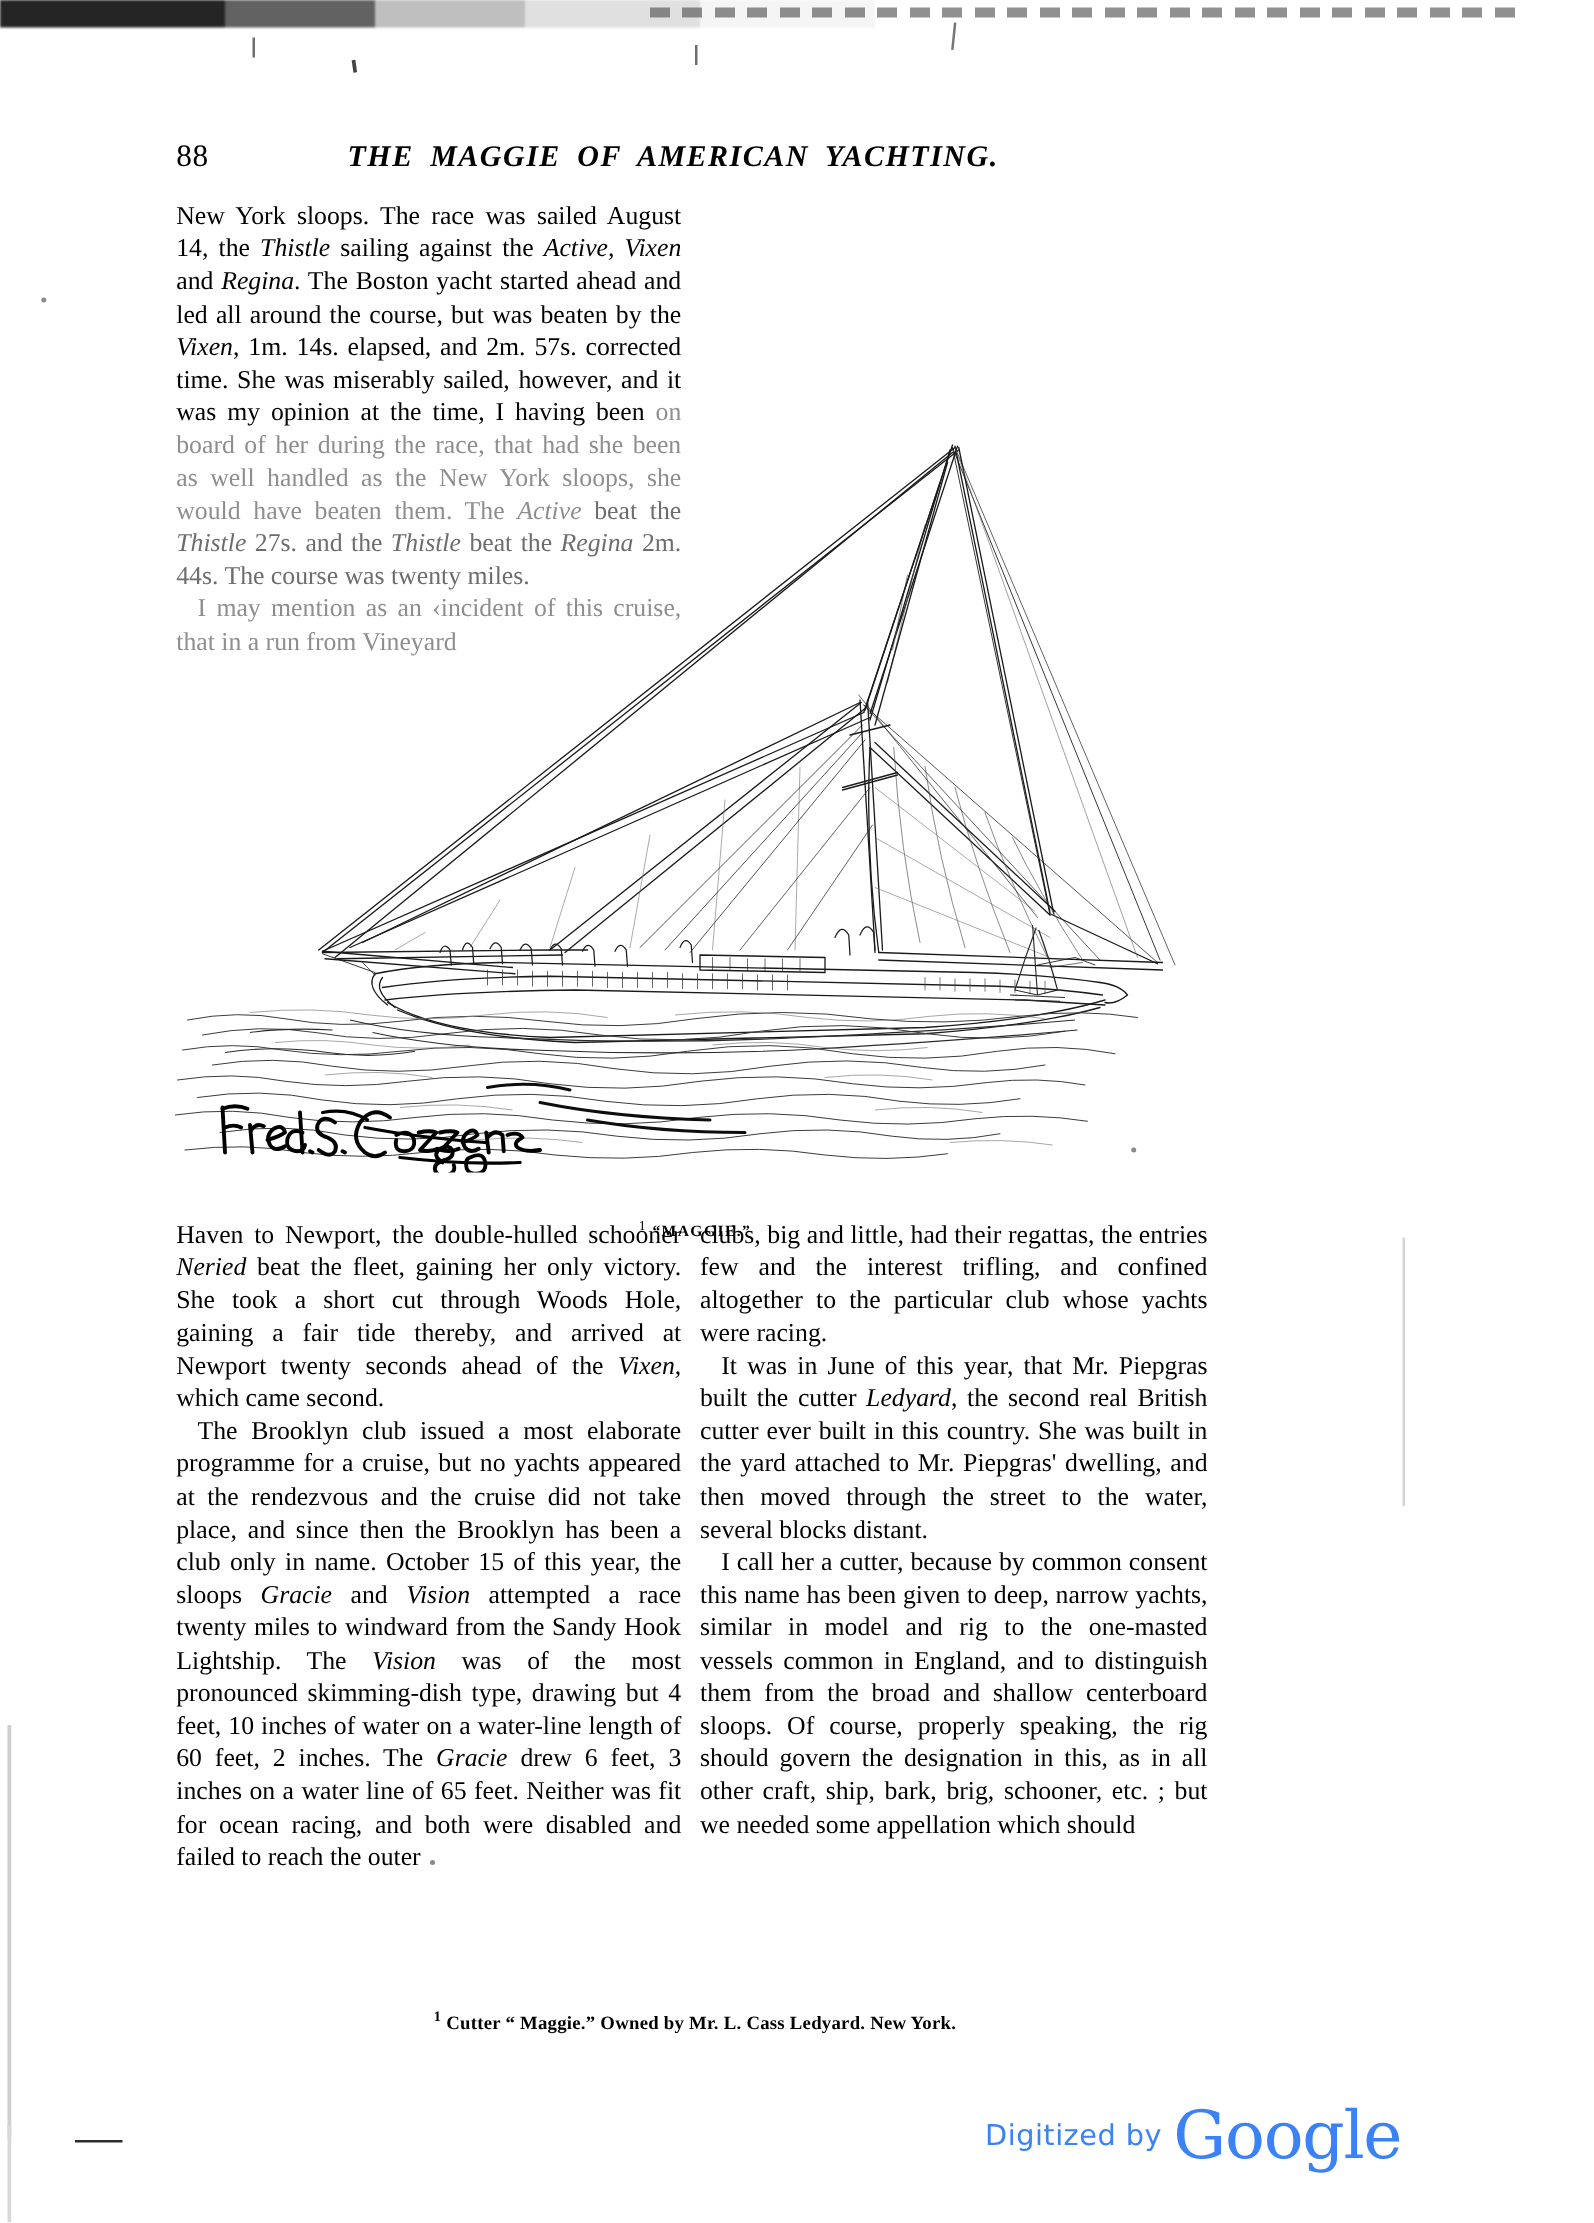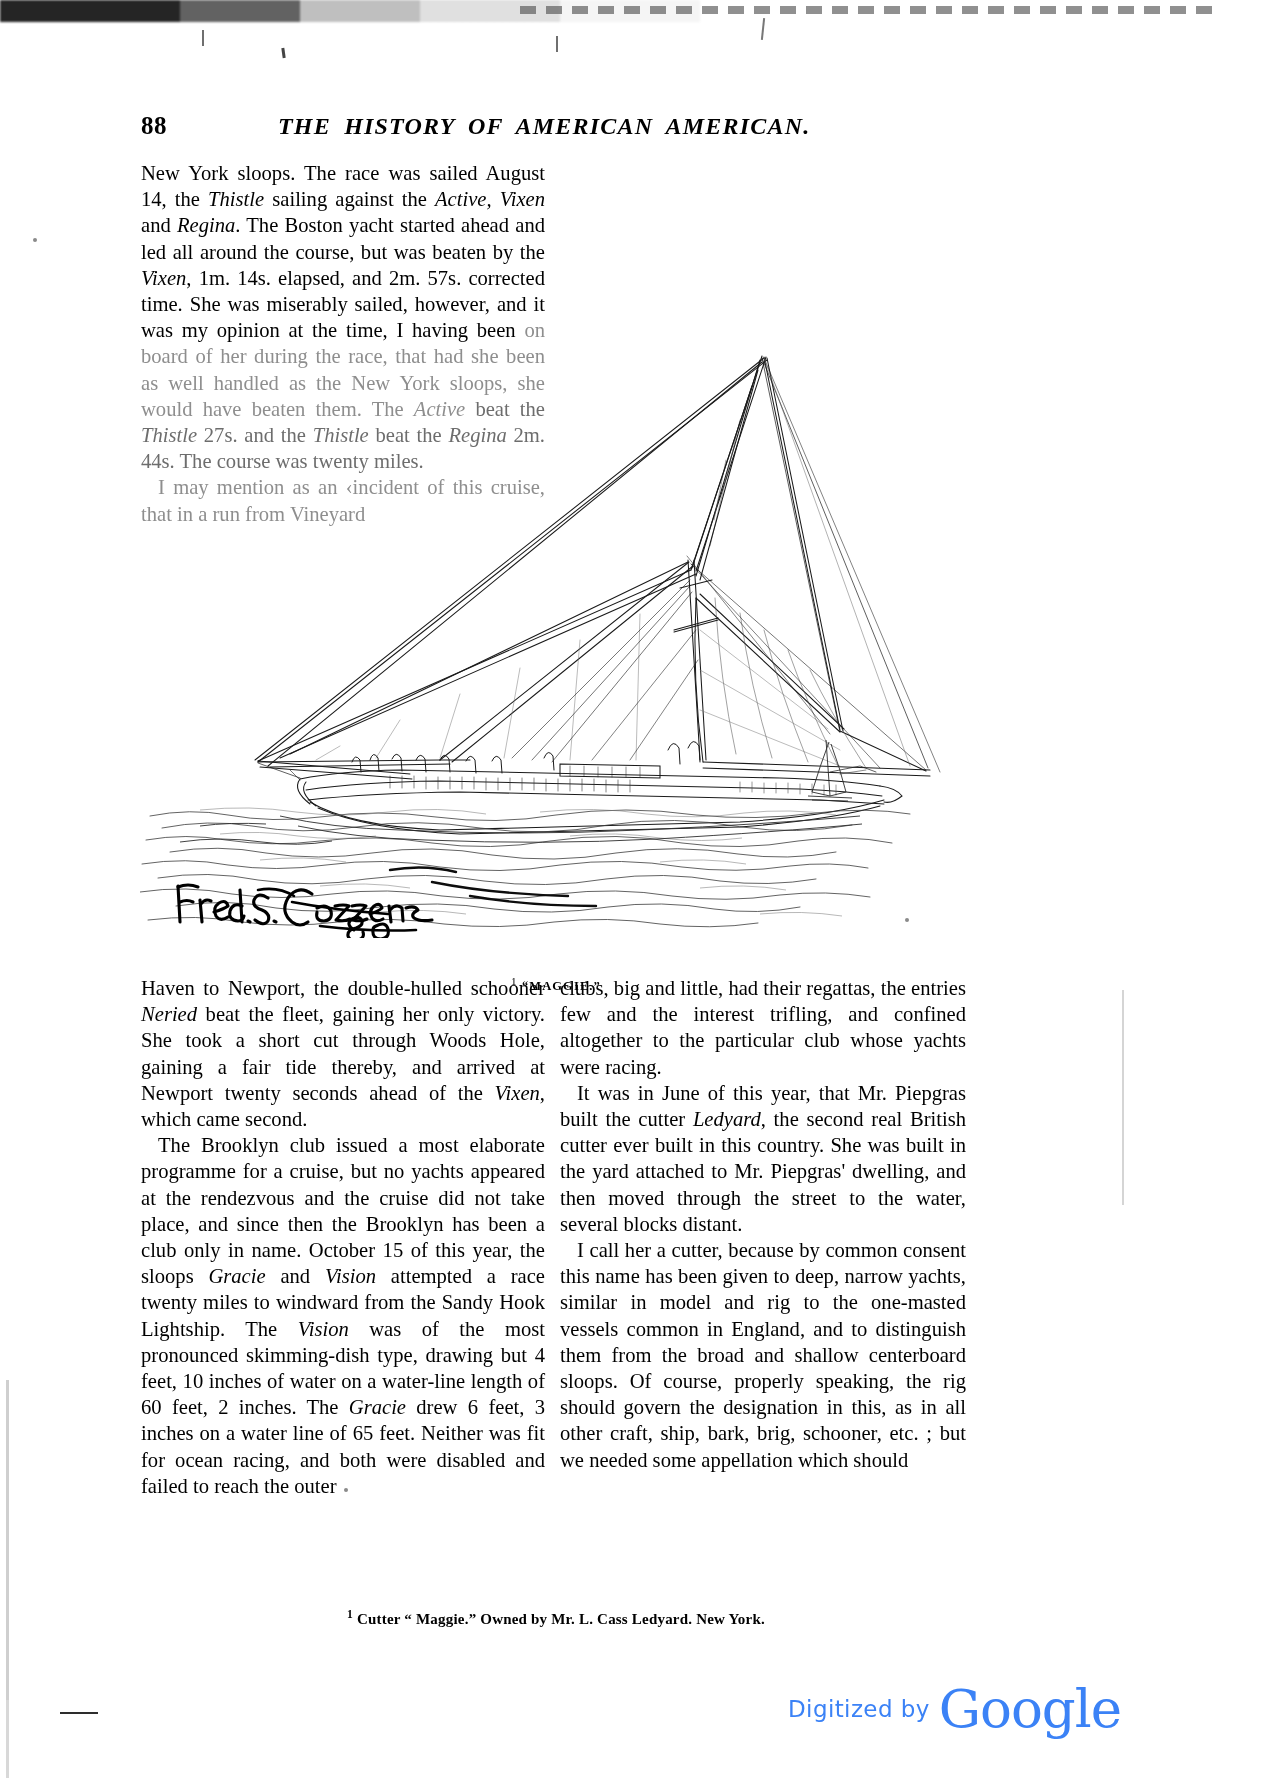--- a/index.html
+++ b/index.html
@@ -39,21 +39,21 @@
   }
   .scan-dot{ position:absolute; background:#8a8a8a; border-radius:50%; }
   .scan-tick{ position:absolute; background:#4a4a4a; }
 
   
   .runhead{
     position:absolute; left:0; top:112px; width:1275px; height:32px;
   }
   .folio{
     position:absolute; left:141px; top:0;
-    font-size:25px; font-weight:700; letter-spacing:.5px;text-align:right;
+    font-size:25px; font-weight:400; letter-spacing:.5px;text-align:right;
   }
   .runtitle{
     position:absolute; left:278px; top:1px;
     font-size:24px; font-style:italic; font-weight:700;
     letter-spacing:1.2px; word-spacing:6px;
   }
 
   
   .col{
     position:absolute;
@@ -128,21 +128,21 @@
 <div class="scan-dot" style="left:344px;top:1488px;width:4px;height:4px;"></div>
 <div class="scan-dot" style="left:905px;top:918px;width:4px;height:4px;"></div>
 <div class="scan-tick" style="left:202px;top:30px;width:2px;height:16px;background:#6f6f6f;"></div>
 <div class="scan-tick" style="left:282px;top:48px;width:3px;height:10px;background:#444;transform:rotate(-8deg);"></div>
 <div class="scan-tick" style="left:556px;top:36px;width:2px;height:16px;background:#6f6f6f;"></div>
 <div class="scan-tick" style="left:762px;top:18px;width:2px;height:22px;background:#777;transform:rotate(6deg);"></div>
 <div class="bottom-dash"></div>
 
 <div class="runhead">
   <div class="folio">88</div>
-  <div class="runtitle">THE HISTORY OF AMERICAN AMERICAN.</div>
+  <div class="runtitle">THE MAGGIE OF AMERICAN YACHTING.</div>
 </div>
 
 <div class="col" id="col-top-left">
   <p><span>New York sloops.  The race was sailed August 14, the </span><i>Thistle</i><span> sailing against the </span><i>Active, Vixen</i><span> and </span><i>Regina</i><span>.  The Boston yacht started ahead and led all around the course, but was beaten by the </span><i>Vixen</i><span>, 1m. 14s. elapsed, and 2m. 57s. corrected time. She was miserably sailed, however, and it was my opinion at the time, I having been </span><span class="fade">on board of her during the race, that had she been as well handled as the New York sloops, she would have beaten them.  The </span><i class="fade">Active</i><span class="fade-mid"> beat the </span><i class="fade-mid">Thistle</i><span class="fade-mid"> 27s. and the </span><i class="fade-mid">Thistle</i><span class="fade-mid"> beat the </span><i class="fade-mid">Regina</i><span class="fade-mid"> 2m. 44s.  The course was twenty miles.</span></p>
   <p class="ind fade">I may mention as an ‹incident of this cruise, that in a run from Vineyard</p>
 </div>
 
 <div class="col" id="col-top-right">
 </div>
 

